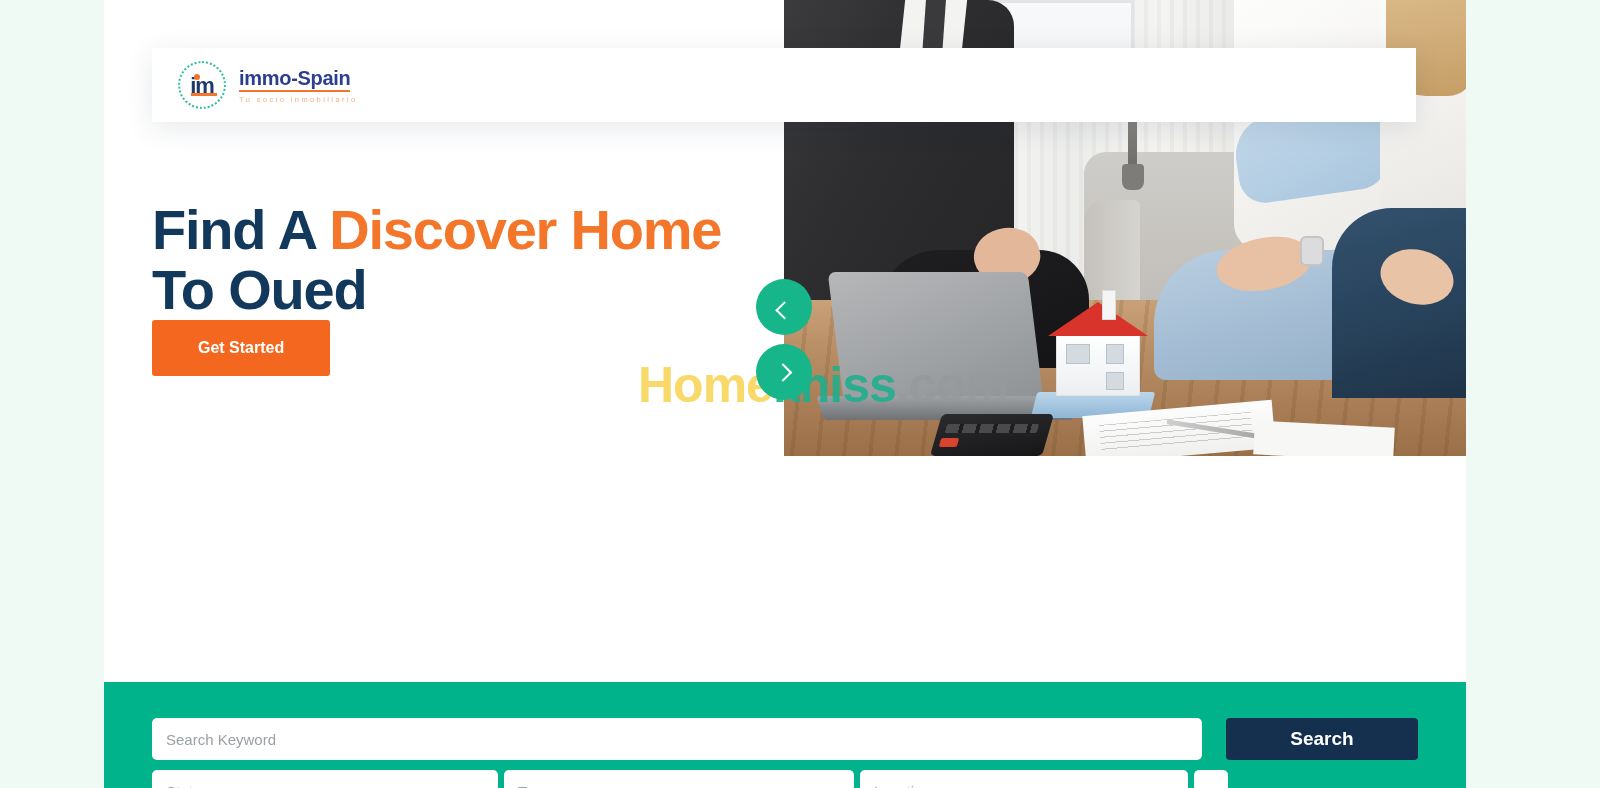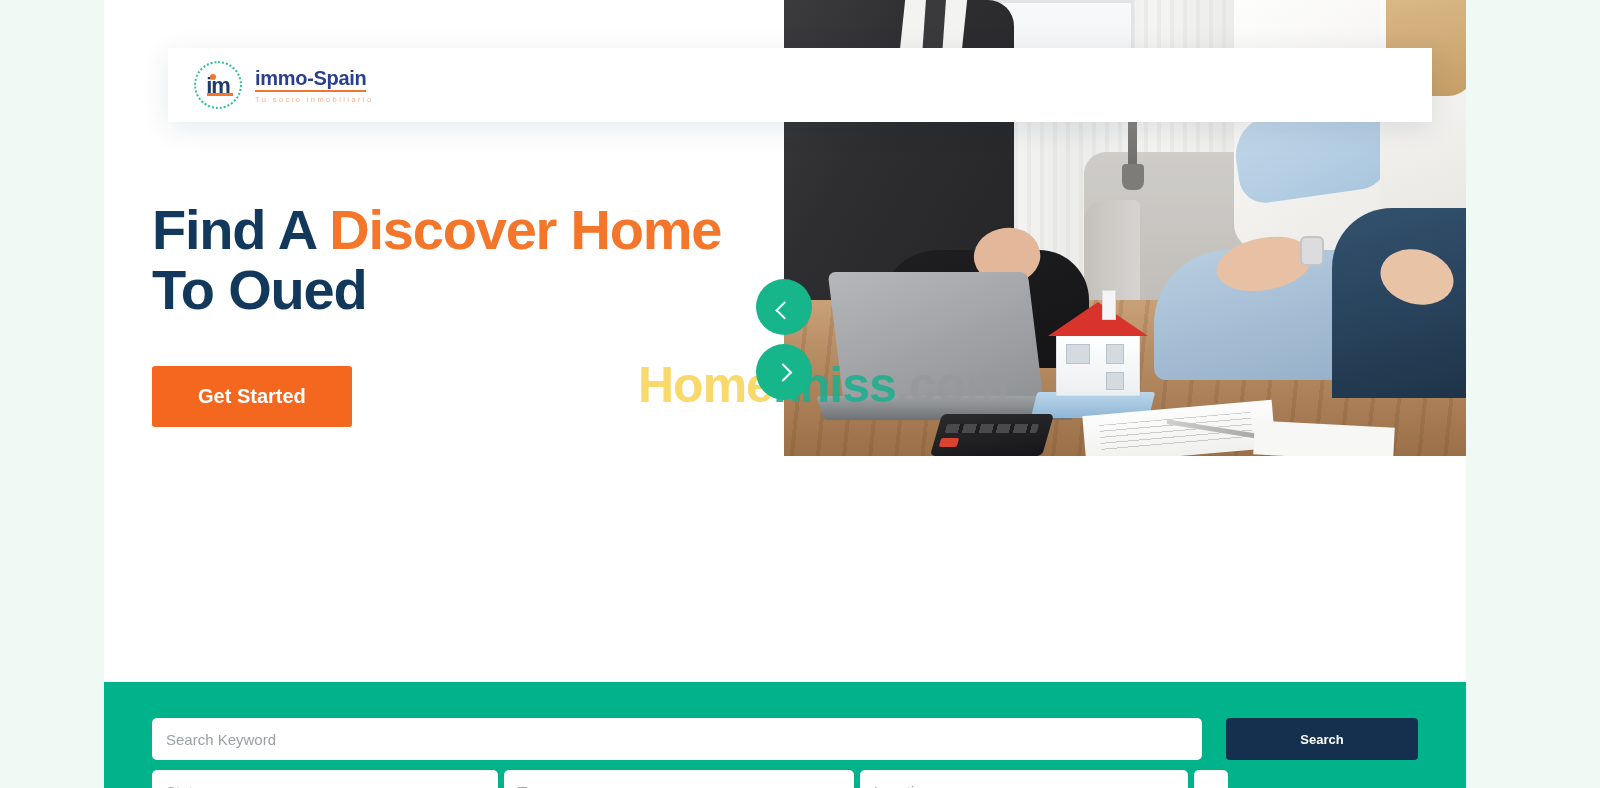--- a/index.html
+++ b/index.html
@@ -276,21 +276,21 @@
     z-index: 6;
     font-family: "Liberation Sans", sans-serif;
   }
   .wm-a { color: rgba(247,214,92,.92); }
   .wm-b { color: rgba(29,174,141,.88); }
   .wm-c { color: rgba(150,153,155,.80); }
 
   
   .header-card {
     position: absolute;
-    left: 64px;    
+    left: 48px;    
     top: 48px;
     width: 1264px;
     height: 74px;
     background: #ffffff;
     box-shadow: 0 6px 28px rgba(20,40,70,.10);
     display: flex;
     align-items: center;
     justify-content: space-between;
     padding: 0 26px 0 26px;
     z-index: 20;
@@ -395,25 +395,24 @@
   }
   .hero-title .hl { color: #f4762a; }
   .hero-desc {
     margin-top: 28px;
     font-size: 16.5px;
     line-height: 1.62;
     color: #6f7477;
     width: 540px;
   }
   .cta {
-    margin-top: 46px;
     display: inline-block;
     background: #f4671f;
     color: #ffffff;
-    font-size: 20px;
+    font-size: 16px;
     font-weight: 600;
     padding: 19px 46px;
     border: none;
     border-radius: 3px;
     cursor: pointer;
     font-family: "Liberation Sans", sans-serif;
   }
 
   
   .carousel-btn {
@@ -466,21 +465,21 @@
   }
   .keyword-input::placeholder { color: #9aa0a4; }
   .search-btn {
     flex: none;
     width: 192px;
     height: 42px;
     border-radius: 4px;
     border: none;
     background: #14304e;
     color: #ffffff;
-    font-size: 13px;
+    font-size: 19px;
     font-weight: 600;
     cursor: pointer;
     font-family: "Liberation Sans", sans-serif;
   }
 
   
   .filter-row {
     position: absolute;
     left: 48px; top: 88px;
     width: 1076px;

